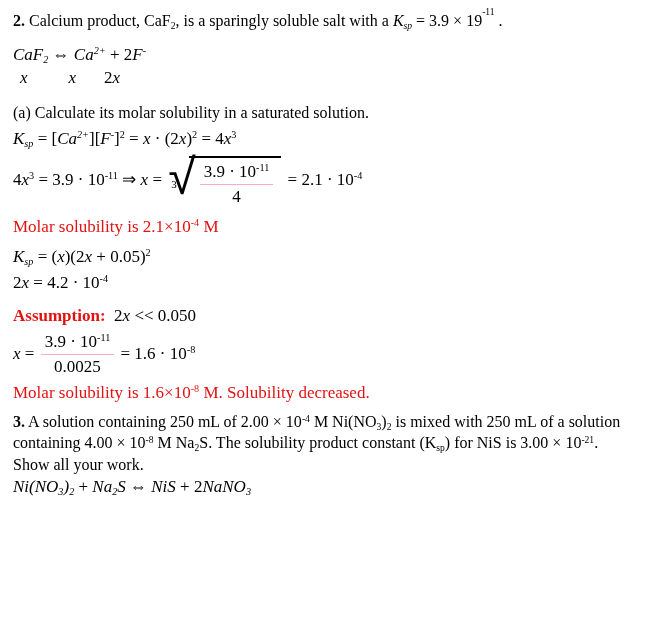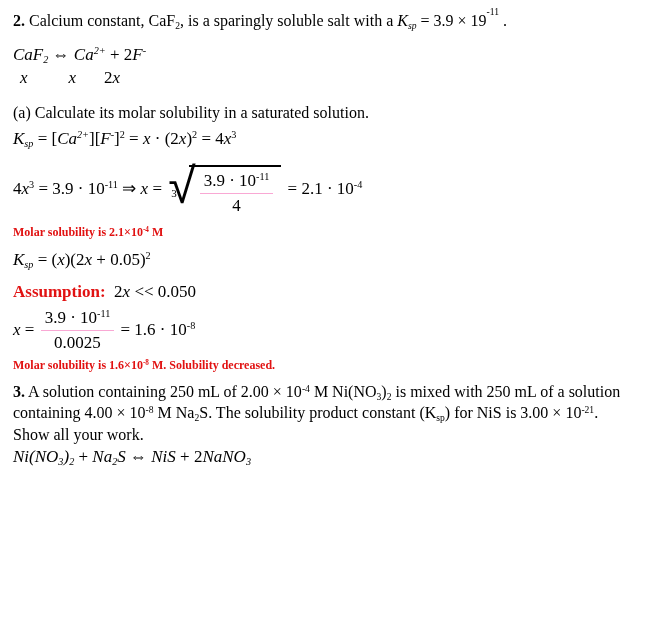--- a/index.html
+++ b/index.html
@@ -7,21 +7,21 @@
   body {
     width: 649px; height: 641px; overflow: hidden;
     background: #ffffff; color: var(--ink);
     font-family: "Liberation Serif", serif;
     font-size: 16px;
   }
   .page { padding: 4px 13px 0 13px; }
   .line { white-space: pre-wrap; line-height: 1.3; }
   .math { font-size: 17px; }
   .prose { font-size: 16px; }
-  .answer-red { color: var(--red); font-weight: bold; font-size: 12px; }
+  .answer-red { color: var(--red); font-weight: normal; font-size: 17px; }
 
   
   .tk-n { }
   .tk-i { font-style: italic; }
   .tk-b { font-weight: bold; }
   .tk-rb { color: var(--red); font-weight: bold; }
   .tk-sub  { font-size: 0.6em; vertical-align: -0.3em; }
   .tk-isub { font-size: 0.6em; vertical-align: -0.3em; font-style: italic; }
   .tk-sup  { font-size: 0.6em; vertical-align: 0.55em; }
   .tk-isup { font-size: 0.6em; vertical-align: 0.55em; font-style: italic; }
@@ -40,54 +40,55 @@
                font-family: "DejaVu Sans", sans-serif; font-weight: 200; }
   .radicand { display: inline-block; vertical-align: top; border-top: 2px solid #000;
               margin-left: -7px; padding: 3px 6px 0 9px; margin-top: 2px; }
 
   
   #l-p2-statement { margin-top: 2px; }
   #l-reaction     { margin-top: 12px; }
   #l-ice          { margin-top: 0px; }
   #l-a-prompt     { margin-top: 14px; }
   #l-a-ksp        { margin-top: 4px; }
-  #l-a-cube       { margin-top: 13px; }
+  #l-a-cube       { margin-top: 4px; }
   #l-a-answer     { margin-top: 8px; }
   #l-b-prompt     { margin-top: 12px; }
   #l-b-ksp        { margin-top: 8px; }
   #l-b-2x         { margin-top: 4px; }
   #l-assumption   { margin-top: 10px; }
   #l-b-ksp2       { margin-top: 10px; }
   #l-b-x          { margin-top: 4px; }
   #l-b-answer     { margin-top: 4px; }
   #l-p3-statement { margin-top: 8px; }
   #l-p3-reaction  { margin-top: 1px; }
 </style>
 </head>
 <body>
 
 <div class="page">
 
-  <div id="l-p2-statement" class="line prose"><span class="tk-b">2.</span><span class="tk-n"> Calcium constant, CaF</span><span class="tk-sub">2</span><span class="tk-n">, is a sparingly soluble salt with a </span><span class="tk-i">K</span><span class="tk-isub">sp</span><span class="tk-n"> = 3.9 × 19</span><span class="tk-hsup">-11</span><span class="tk-n"> .</span></div>
+  <div id="l-p2-statement" class="line prose"><span class="tk-b">2.</span><span class="tk-n"> Calcium product, CaF</span><span class="tk-sub">2</span><span class="tk-n">, is a sparingly soluble salt with a </span><span class="tk-i">K</span><span class="tk-isub">sp</span><span class="tk-n"> = 3.9 × 19</span><span class="tk-hsup">-11</span><span class="tk-n"> .</span></div>
 
   <div id="l-reaction" class="line math"><span class="tk-i">CaF</span><span class="tk-isub">2</span><span class="tk-n"> ⇔ </span><span class="tk-i">Ca</span><span class="tk-isup">2+</span><span class="tk-n"> + 2</span><span class="tk-i">F</span><span class="tk-isup">-</span></div>
 
   <div id="l-ice" class="line math"><span class="gap" style="width: 7px;"></span><span class="tk-i">x</span><span class="gap" style="width: 41px;"></span><span class="tk-i">x</span><span class="gap" style="width: 28px;"></span><span class="tk-n">2</span><span class="tk-i">x</span></div>
 
   <div id="l-a-prompt" class="line prose">(a) Calculate its molar solubility in a saturated solution.</div>
 
   <div id="l-a-ksp" class="line math"><span class="tk-i">K</span><span class="tk-isub">sp</span><span class="tk-n"> = [</span><span class="tk-i">Ca</span><span class="tk-isup">2+</span><span class="tk-n">][</span><span class="tk-i">F</span><span class="tk-isup">-</span><span class="tk-n">]</span><span class="tk-sup">2</span><span class="tk-n"> = </span><span class="tk-i">x</span><span class="tk-n"> · (2</span><span class="tk-i">x</span><span class="tk-n">)</span><span class="tk-sup">2</span><span class="tk-n"> = 4</span><span class="tk-i">x</span><span class="tk-sup">3</span></div>
 
   <div id="l-a-cube" class="line math"><span class="tk-n">4</span><span class="tk-i">x</span><span class="tk-sup">3</span><span class="tk-n"> = 3.9 · 10</span><span class="tk-sup">-11</span><span class="tk-n"> ⇒ </span><span class="tk-i">x</span><span class="tk-n"> = </span><span class="root"><span class="root-idx">3</span><span class="root-sign">√</span><span class="radicand"><span class="frac"><span class="num"><span class="tk-n">3.9 · 10</span><span class="tk-sup">-11</span></span><span class="den"><span class="tk-n">4</span></span></span></span></span><span class="tk-n"> = 2.1 · 10</span><span class="tk-sup">-4</span></div>
 
   <div id="l-a-answer" class="line answer-red"><span class="tk-n">Molar solubility is 2.1×10</span><span class="tk-sup">-4</span><span class="tk-n"> M</span></div>
 
 
   <div id="l-b-ksp" class="line math"><span class="tk-i">K</span><span class="tk-isub">sp</span><span class="tk-n"> = (</span><span class="tk-i">x</span><span class="tk-n">)(2</span><span class="tk-i">x</span><span class="tk-n"> + 0.05)</span><span class="tk-sup">2</span></div>
 
+  <div id="l-b-2x" class="line math"><span class="tk-n">2</span><span class="tk-i">x</span><span class="tk-n"> = 4.2 · 10</span><span class="tk-sup">-4</span></div>
 
   <div id="l-assumption" class="line math"><span class="tk-rb">Assumption:</span><span class="tk-n">  2</span><span class="tk-i">x</span><span class="tk-n"> &lt;&lt; 0.050</span></div>
 
 
   <div id="l-b-x" class="line math"><span class="tk-i">x</span><span class="tk-n"> = </span><span class="frac"><span class="num"><span class="tk-n">3.9 · 10</span><span class="tk-sup">-11</span></span><span class="den"><span class="tk-n">0.0025</span></span></span><span class="tk-n"> = 1.6 · 10</span><span class="tk-sup">-8</span></div>
 
   <div id="l-b-answer" class="line answer-red"><span class="tk-n">Molar solubility is 1.6×10</span><span class="tk-sup">-8</span><span class="tk-n"> M. Solubility decreased.</span></div>
 
   <div id="l-p3-statement" class="line prose"><span class="tk-b">3.</span><span class="tk-n"> A solution containing 250 mL of 2.00 × 10</span><span class="tk-sup">-4</span><span class="tk-n"> M Ni(NO</span><span class="tk-sub">3</span><span class="tk-n">)</span><span class="tk-sub">2</span><span class="tk-n"> is mixed with 250 mL of a solution containing 4.00 × 10</span><span class="tk-sup">-8</span><span class="tk-n"> M Na</span><span class="tk-sub">2</span><span class="tk-n">S. The solubility product constant (K</span><span class="tk-sub">sp</span><span class="tk-n">) for NiS is 3.00 × 10</span><span class="tk-sup">-21</span><span class="tk-n">. Show all your work.</span></div>
 

